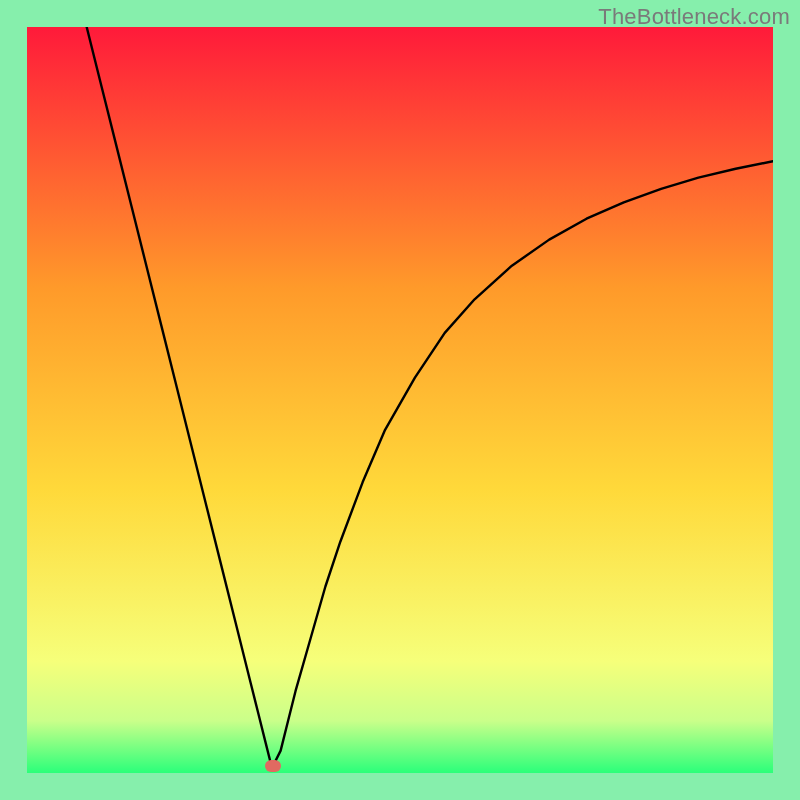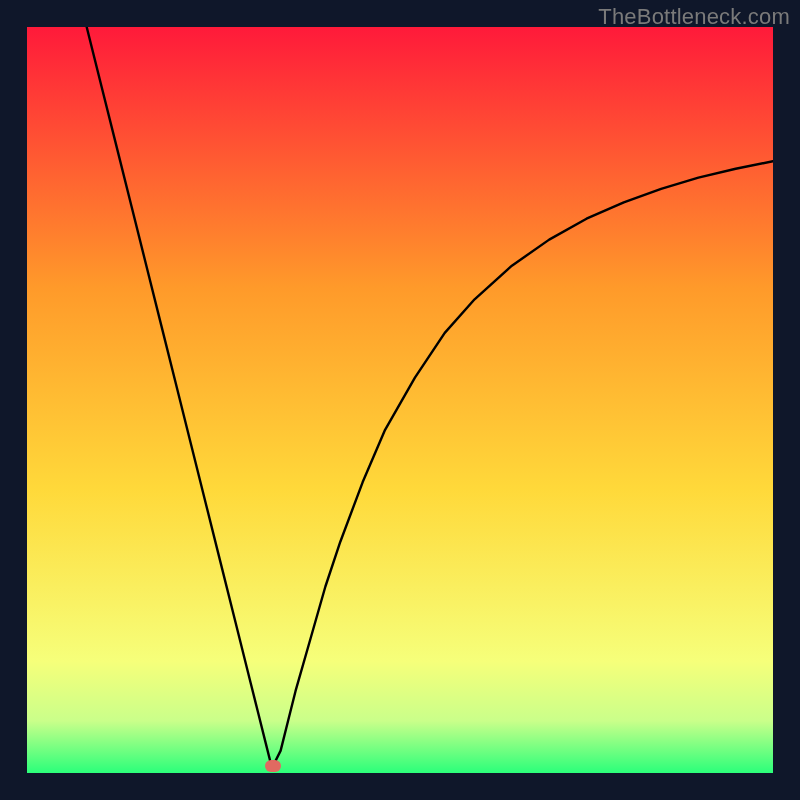--- a/index.html
+++ b/index.html
@@ -8,21 +8,21 @@
     width: 800px;
     height: 800px;
     background: #000;
     font-family: Arial, Helvetica, sans-serif;
     overflow: hidden;
   }
   .frame {
     position: relative;
     width: 800px;
     height: 800px;
-    background: #0f172a;
+    background: #86efac;
   }
   .watermark {
     position: absolute;
     top: 4px;
     right: 10px;
     color: #7a7a7a;
     font-size: 22px;
     font-weight: 500;
     letter-spacing: 0.2px;
     z-index: 5;

